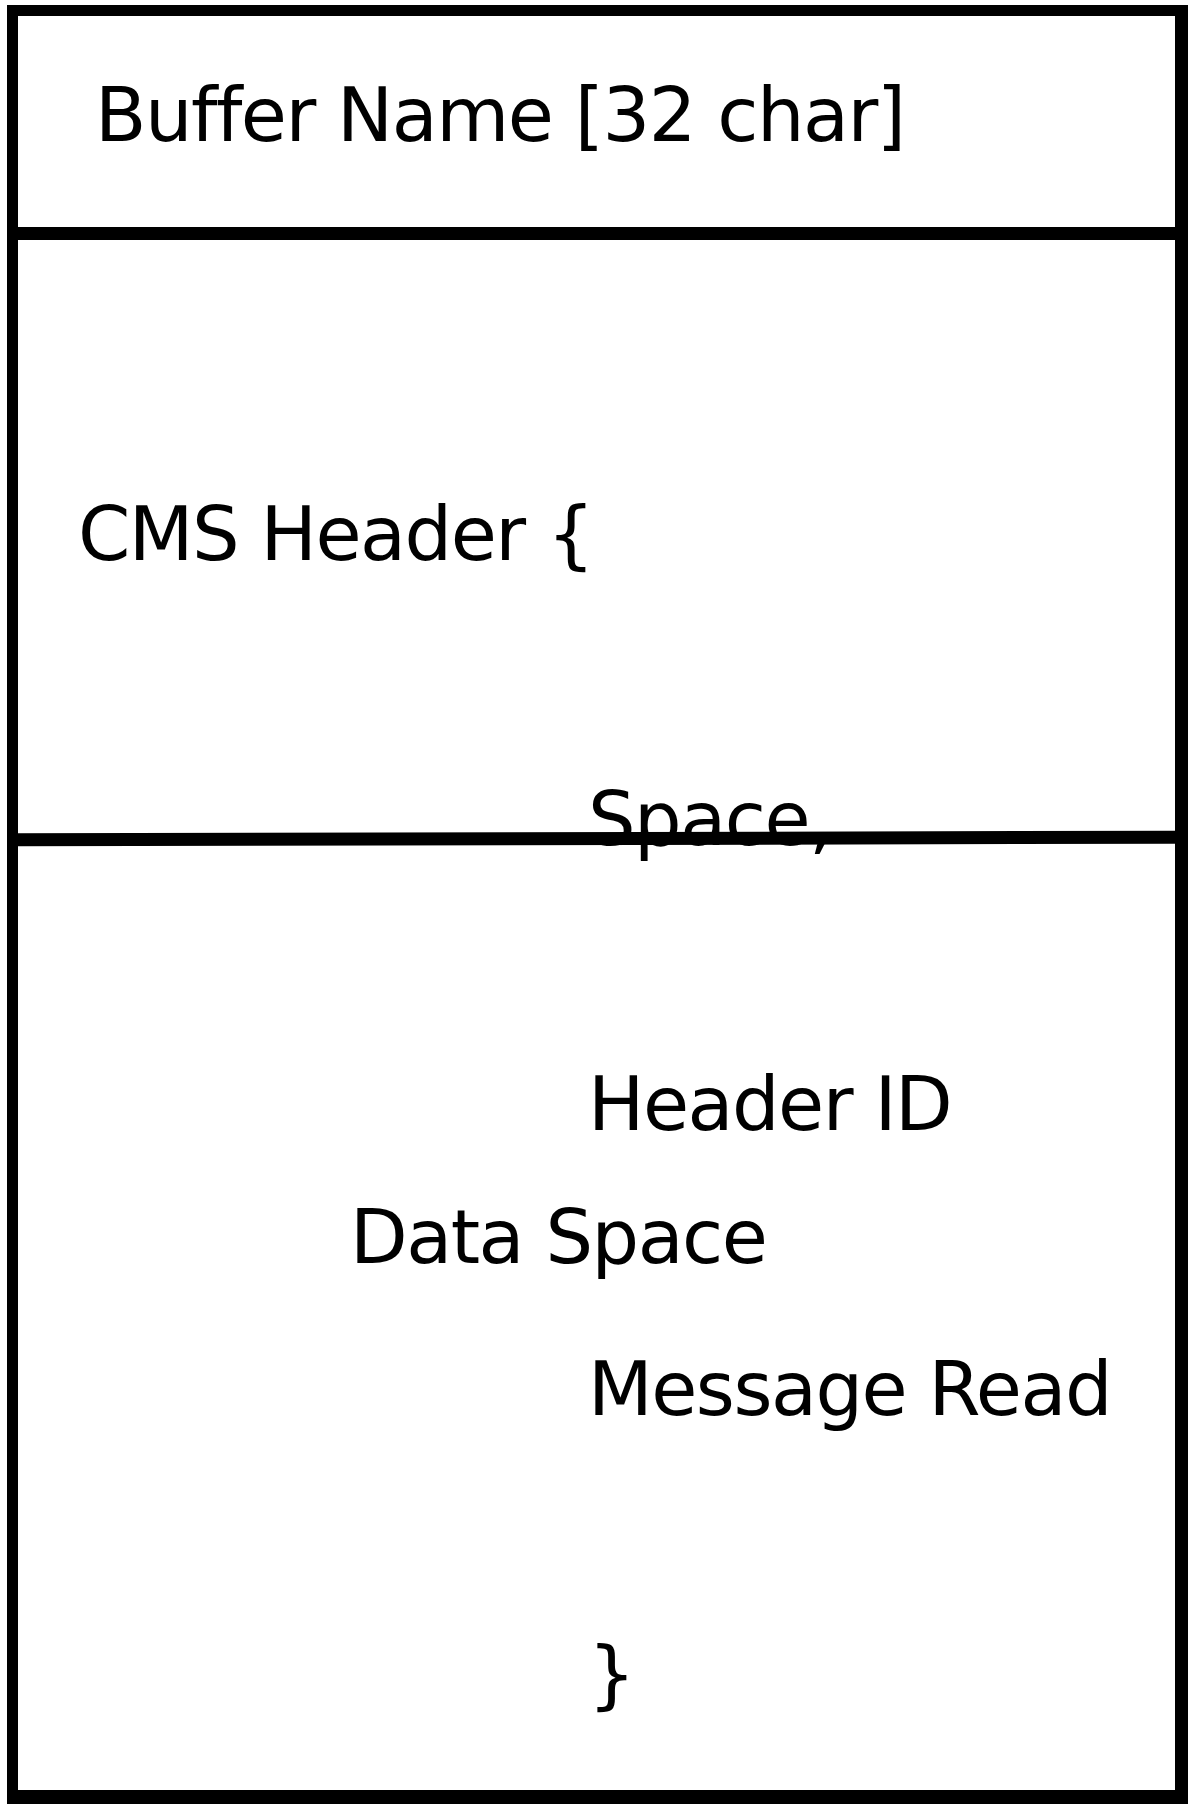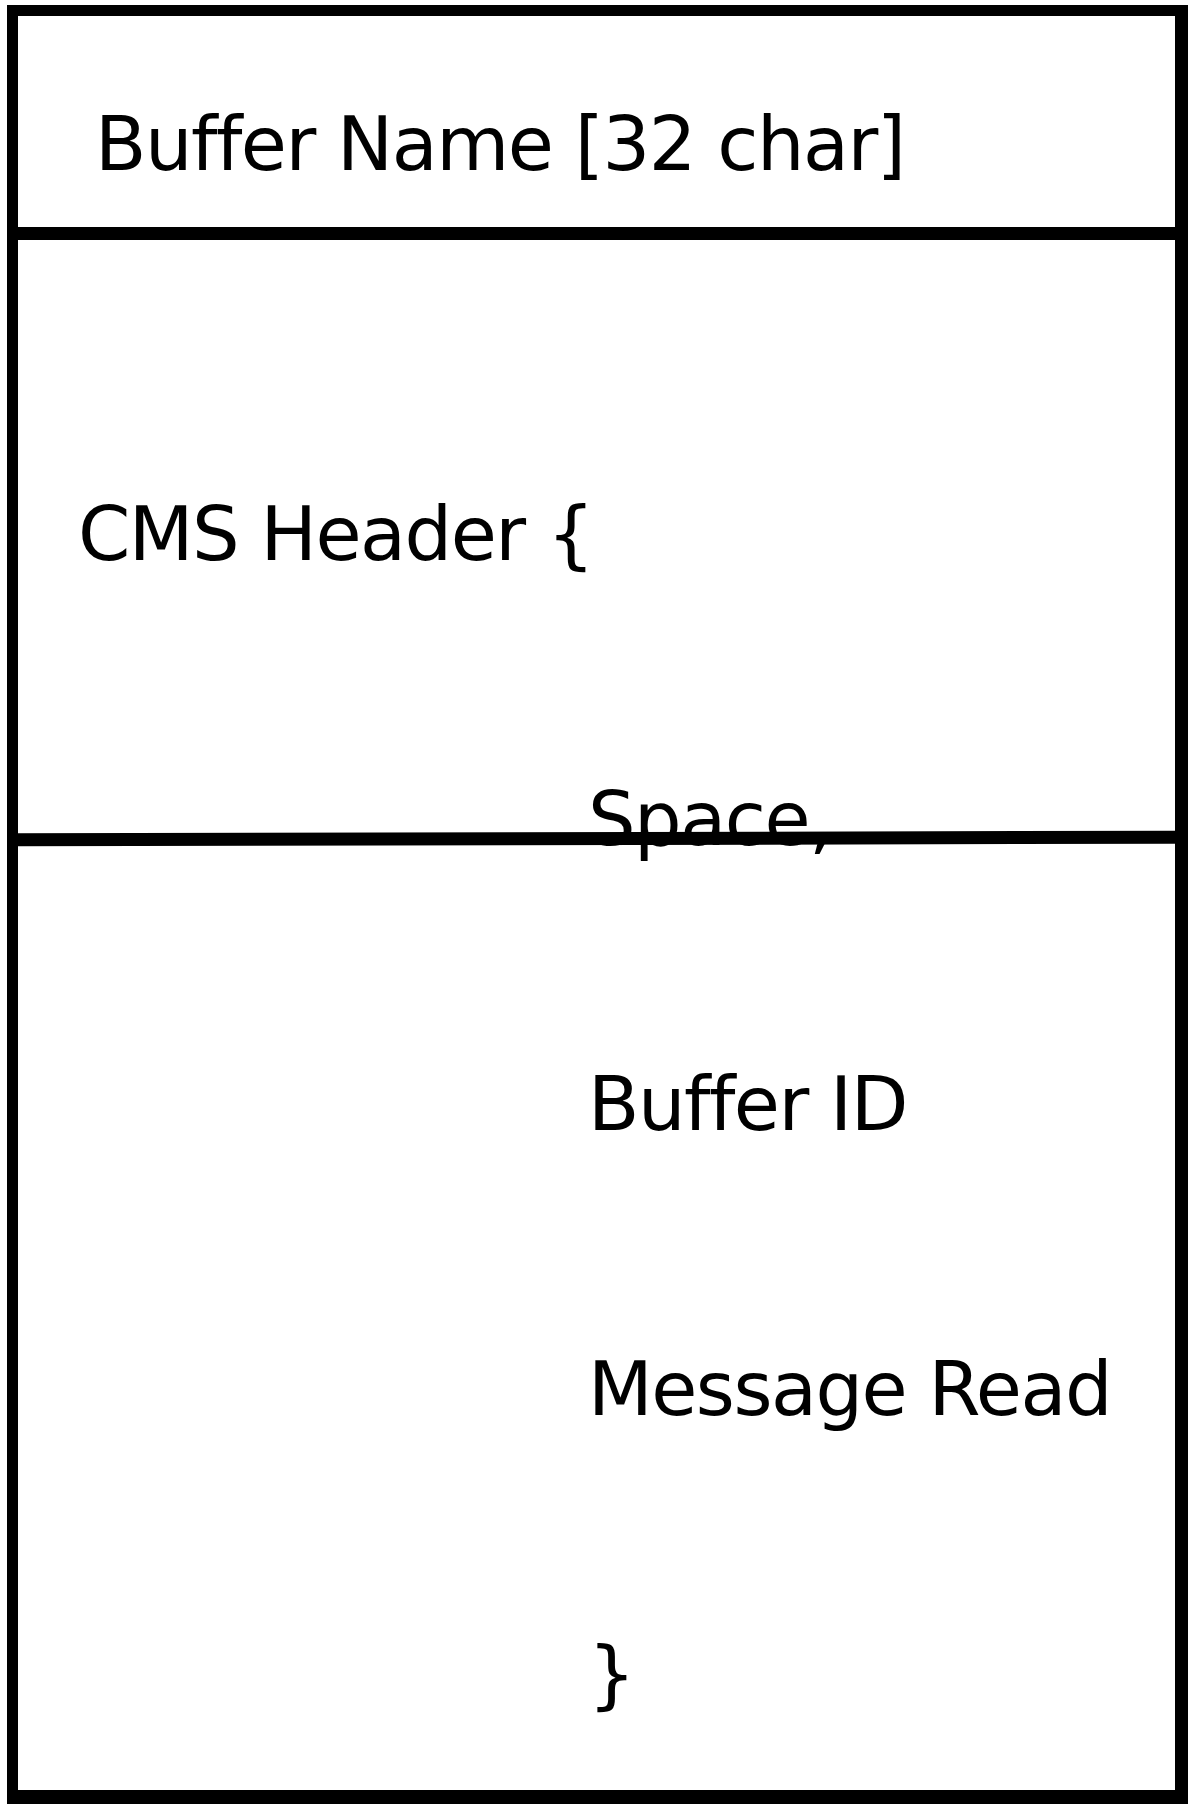--- a/index.html
+++ b/index.html
@@ -44,21 +44,20 @@
   .label {
     position: absolute;
     font-size: 75px;
     letter-spacing: -1.5px;
     white-space: pre;
     line-height: 95px;
   }
   .buffer-name-label {
     left: 95px;
     top: 68px;
-    margin-top: 29px;
   }
   .cms-header-block {
     left: 78px;
     top: 297px;
   }
   .cms-line { line-height: 95px; }
   .cms-line.indented { padding-left: 510px; }
   .data-space-label {
     left: 350px;
     top: 1190px;
@@ -71,21 +70,22 @@
 
   <div class="outer-box"></div>
 
   <div class="label buffer-name-label">Buffer Name [32 char]</div>
 
   <div class="divider divider-1"></div>
 
   <div class="label cms-header-block">
     <div class="cms-line">CMS Header {</div>
     <div class="cms-line indented">Space,</div>
-    <div class="cms-line indented">Buffer ID</div>
+    <div class="cms-line indented">Header ID</div>
     <div class="cms-line indented">Message Read</div>
     <div class="cms-line indented">}</div>
   </div>
 
   <div class="divider divider-2"></div>
 
+  <div class="label data-space-label">Data Space</div>
 
 </div>
 
 </body></html>

